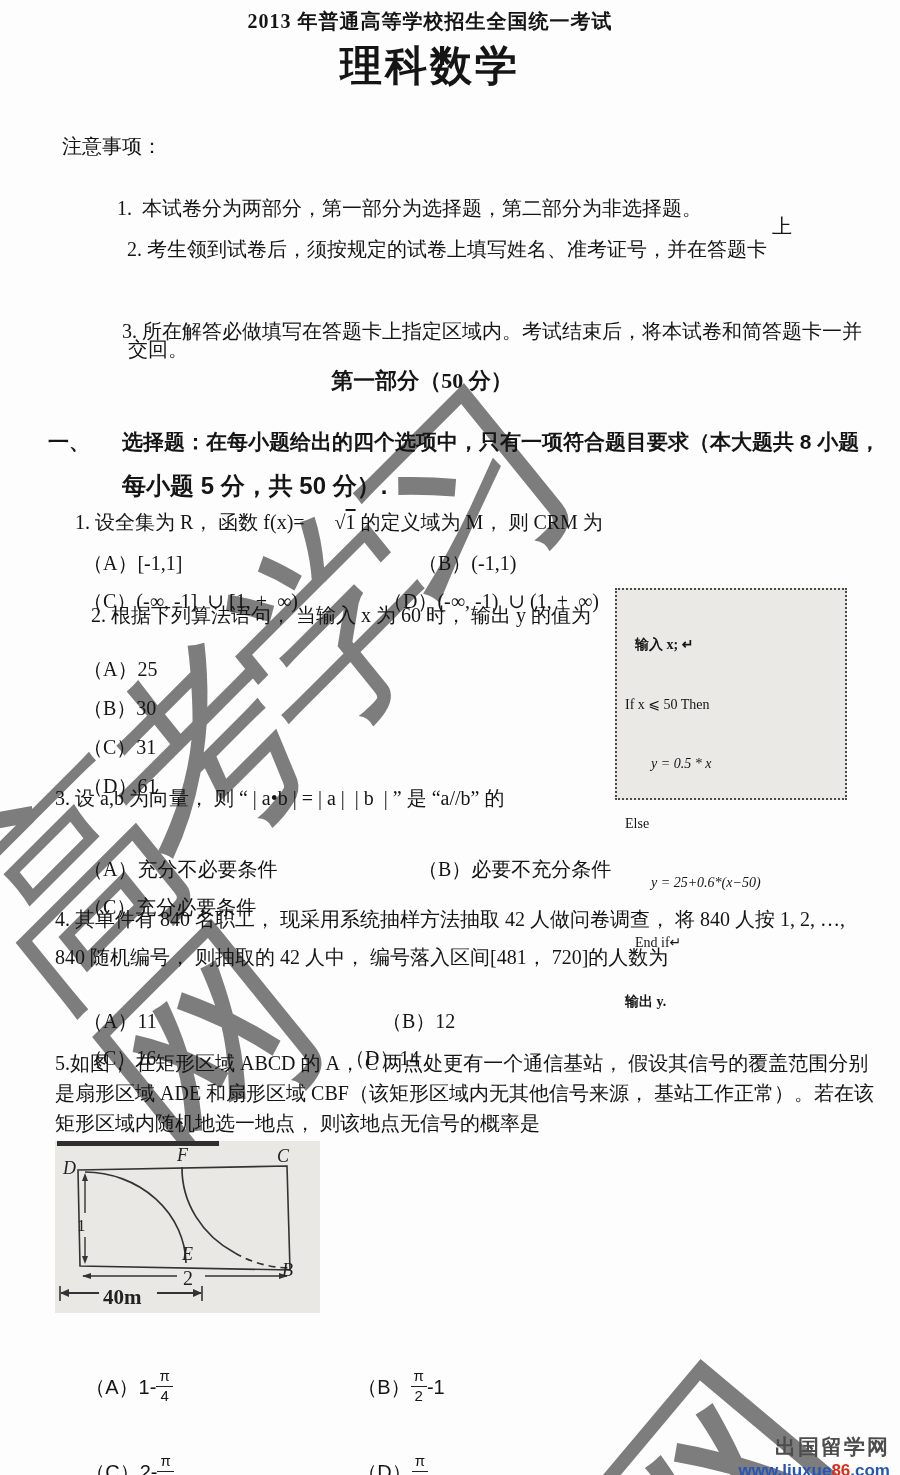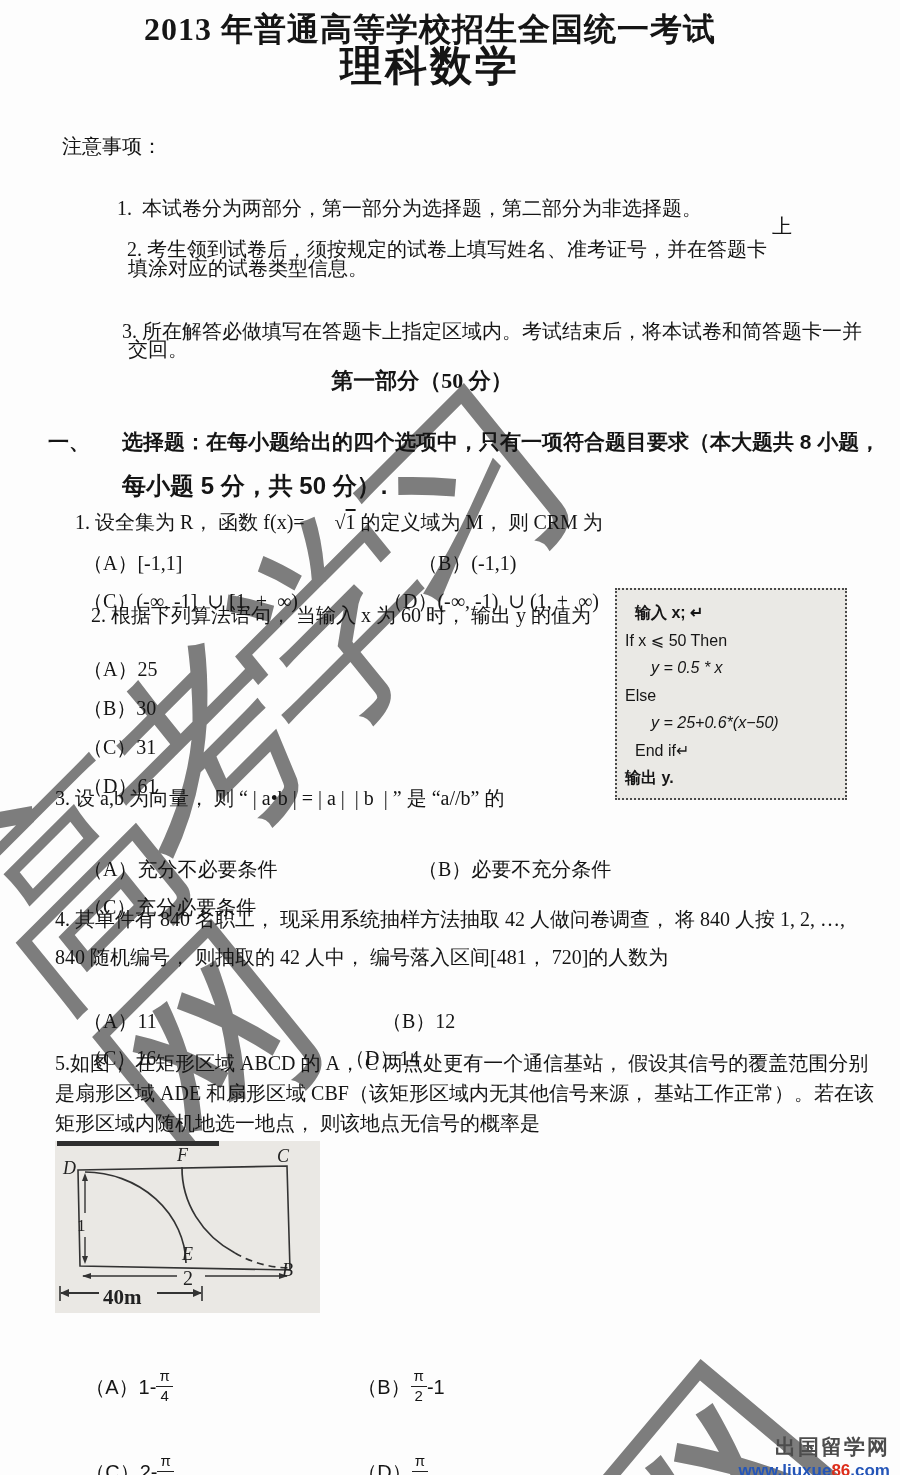--- a/index.html
+++ b/index.html
@@ -26,22 +26,22 @@
   .wm-partial {
     left:600px; top:1378px; font-size:240px;
     transform:rotate(-50deg); transform-origin:center center;
   }
   
   .algo {
     position:absolute; left:615px; top:588px; width:232px; height:212px;
     background:#eae9e5; border:2px dotted #4a4a4a; box-sizing:border-box;
     padding:9px 0 0 8px; z-index:2;
   }
-  .algo .l { font-size:16px; line-height:27.5px; white-space:pre;
-             font-family:Liberation Sans, sans-serif; }
+  .algo .l { font-size:14px; line-height:27.5px; white-space:pre;
+             font-family:Liberation Serif, serif;margin-top:32px; }
   .algo .in1 { padding-left:10px; }
   .algo .in2 { padding-left:26px; }
   .algo .math { font-style:italic; }
   .algo .cjkb { font-weight:bold; }
   
   .opt5 { font-family:"Liberation Sans","DejaVu Sans",sans-serif; font-size:20px; }
   .frac { display:inline-block; text-align:center; vertical-align:middle;
           font-size:15px; line-height:1.1; position:relative; top:-3px; }
   .frac .num { display:block; border-bottom:1.5px solid #222; padding:0 3px 1px; }
   .frac .den { display:block; padding-top:1px; }
@@ -55,34 +55,33 @@
   .site-url .num { color:#dd2d1a; }
 </style>
 </head>
 <body>
 
 <div class="page">
 
   <div class="wm wm-main">高考学习网</div>
   <div class="wm wm-partial">网</div>
 
-  <div class="abs center" style="left:0; top:8px; width:860px; font-size:32px; font-weight:bold; letter-spacing:1px;">2013 年普通高等学校招生全国统一考试</div>
+  <div class="abs center" style="left:0; top:8px; width:860px; font-size:20px; font-weight:bold; letter-spacing:1px;">2013 年普通高等学校招生全国统一考试</div>
   <div class="abs center hei" style="left:0; top:38px; width:860px; font-size:42px; font-weight:900; letter-spacing:3px;">理科数学</div>
 
   <div class="abs song" style="left:62px; top:133px;">注意事项：</div>
 
   <div class="abs song" style="left:97px; top:172px;">
     <span>1.</span><span>  </span><span>本试卷分为两部分，第一部分为选择题，第二部分为非选择题。</span>
   </div>
 
   <div class="abs song" style="left:107px; top:213px;">
     <span>2.</span><span> </span><span>考生领到试卷后，须按规定的试卷上填写姓名、准考证号，并在答题卡</span>
   </div>
   <div class="abs song" style="left:772px; top:213px;">上</div>
-  <div class="abs song" style="left:128px; top:255px;">填涂对应的试卷类型信息。</div>
 
   <div class="abs song" style="left:102px; top:295px;">
     <span>3.</span><span> </span><span>所在解答必做填写在答题卡上指定区域内。考试结束后，将本试卷和简答题卡一并</span>
   </div>
   <div class="abs song" style="left:128px; top:336px;">交回。</div>
 
   <div class="abs center" style="left:0; top:366px; width:844px; font-size:22px; font-weight:bold;">第一部分（50 分）</div>
 
   <div class="abs hei" style="left:48px; top:428px; font-size:21px;">一、</div>
   <div class="abs hei" style="left:122px; top:428px; font-size:21px;">选择题：在每小题给出的四个选项中，只有一项符合题目要求（本大题共 8 小题，</div>

